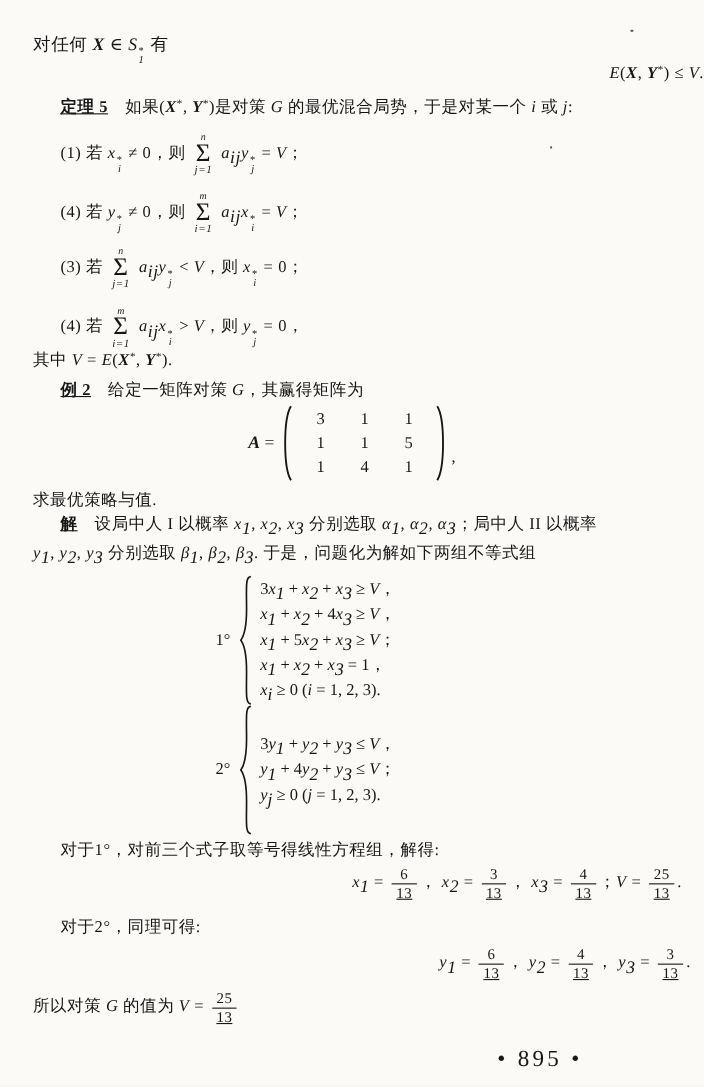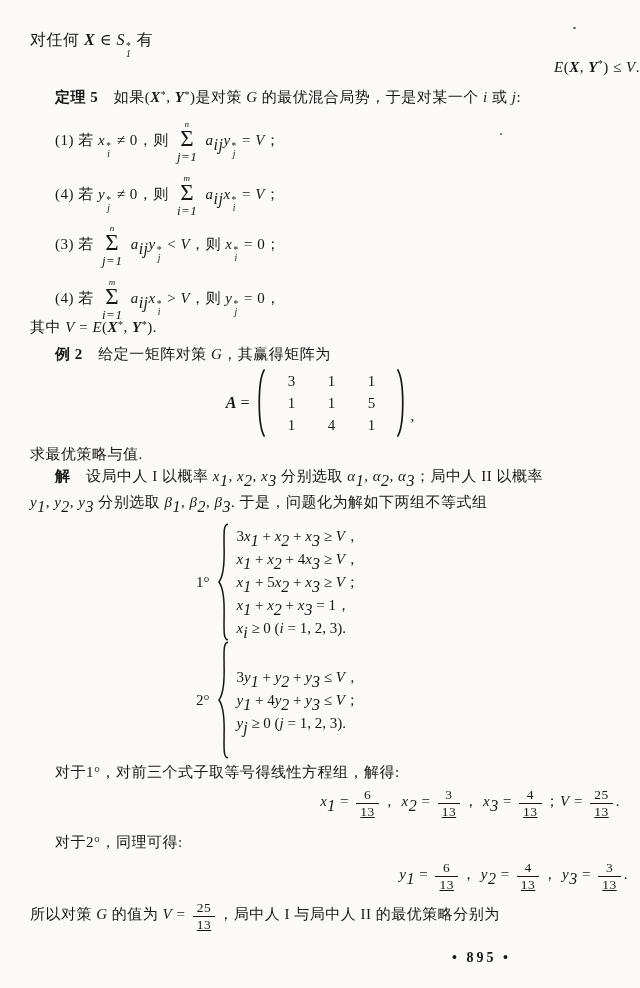--- a/index.html
+++ b/index.html
@@ -7,44 +7,44 @@
     position:relative;width:640px;height:988px;margin:0 auto;
     background:#fbfaf7;color:#161616;overflow:hidden;
     font-family:"Liberation Serif","DejaVu Serif",serif;
   }
   .abs{position:absolute;}
   .t-line{font-size:15px;white-space:nowrap;letter-spacing:0.5px;}
   .center{left:0;width:640px;text-align:right;}
   
   .mi{font-style:italic;}
   .mbi{font-style:italic;font-weight:bold;}
-  .mb{font-weight:bold;}
+  .mb{font-weight:bold;text-decoration:underline;}
   .msb{font-size:16px;font-style:italic;vertical-align:-0.3em;}
   .msp{font-size:10px;vertical-align:0.45em;}
   .mss{display:inline-flex;flex-direction:column;align-items:center;line-height:1;font-size:9.5px;vertical-align:-0.45em;margin:0 1px;}
   .mss-u{height:8px;}
   .mss-l{font-style:italic;}
   .msum{display:inline-flex;flex-direction:column;align-items:center;line-height:1;vertical-align:middle;margin:0 4px;}
   .msum-u{font-size:9px;font-style:italic;}
   .msum-g{font-size:23px;line-height:0.9;}
-  .msum-l{font-size:13px;font-style:italic;}
+  .msum-l{font-size:10px;font-style:italic;}
   .mfrac{display:inline-flex;flex-direction:column;align-items:center;vertical-align:middle;margin:0 3px;line-height:1.15;font-size:13.5px;}
   .mfrac-n{padding:0 4px;}
   .mfrac-d{border-top:1.4px solid #161616;padding:0 4px;text-decoration:underline;}
   
   .matrix-line{display:flex;justify-content:center;align-items:center;}
   .m-label{font-size:16px;margin-right:5px;}
   .m-grid{display:grid;grid-template-columns:repeat(3,40px);grid-auto-rows:22px;align-items:center;text-align:center;font-size:15px;margin:0 3px;}
   .m-trail{font-size:15px;align-self:center;margin-top:26px;margin-left:2px;}
   
   .system{display:flex;align-items:center;}
   .sys-label{font-size:15px;margin-right:7px;}
   .sys-eqs{display:flex;flex-direction:column;margin-left:7px;}
   .sys-eq{height:23px;line-height:23px;font-size:15px;white-space:nowrap;}
-  .page-num{font-size:14px;font-weight:bold;letter-spacing:3px;}
+  .page-num{font-size:21px;font-weight:normal;letter-spacing:3px;}
   .speck{position:absolute;background:#555;border-radius:50%;}
 </style>
 </head>
 <body>
 
 <div class="page">
 
   <div class="abs t-line" style="left:30px;top:30px;font-size:16px;"><span>对任何  </span><span class="mbi">X</span><span> ∈ </span><span class="mi">S</span><span class="mss">
         <span class="mss-u">*</span>
         <span class="mss-l">1</span>
@@ -181,19 +181,19 @@
         <span class="mfrac-n">4</span>
         <span class="mfrac-d">13</span>
       </span><span>，  </span><span class="mi">y</span><span class="msb">3</span><span> = </span><span class="mfrac">
         <span class="mfrac-n">3</span>
         <span class="mfrac-d">13</span>
       </span><span>.</span></div>
 
   <div class="abs t-line" style="left:30px;top:900px;"><span>所以对策 </span><span class="mi">G</span><span> 的值为 </span><span class="mi">V</span><span> = </span><span class="mfrac">
         <span class="mfrac-n">25</span>
         <span class="mfrac-d">13</span>
-      </span><span>，局中人 I 与局中人 II 的最优策略分别为</span></div>
+      </span></div>
 
   <div class="abs page-num" style="left:452px;top:950px;">• 895 •</div>
 
   <div class="speck" style="left:573px;top:27px;width:3px;height:2px;"></div>
   <div class="speck" style="left:500px;top:133px;width:2px;height:2px;"></div>
 </div>
 
 </body></html>

